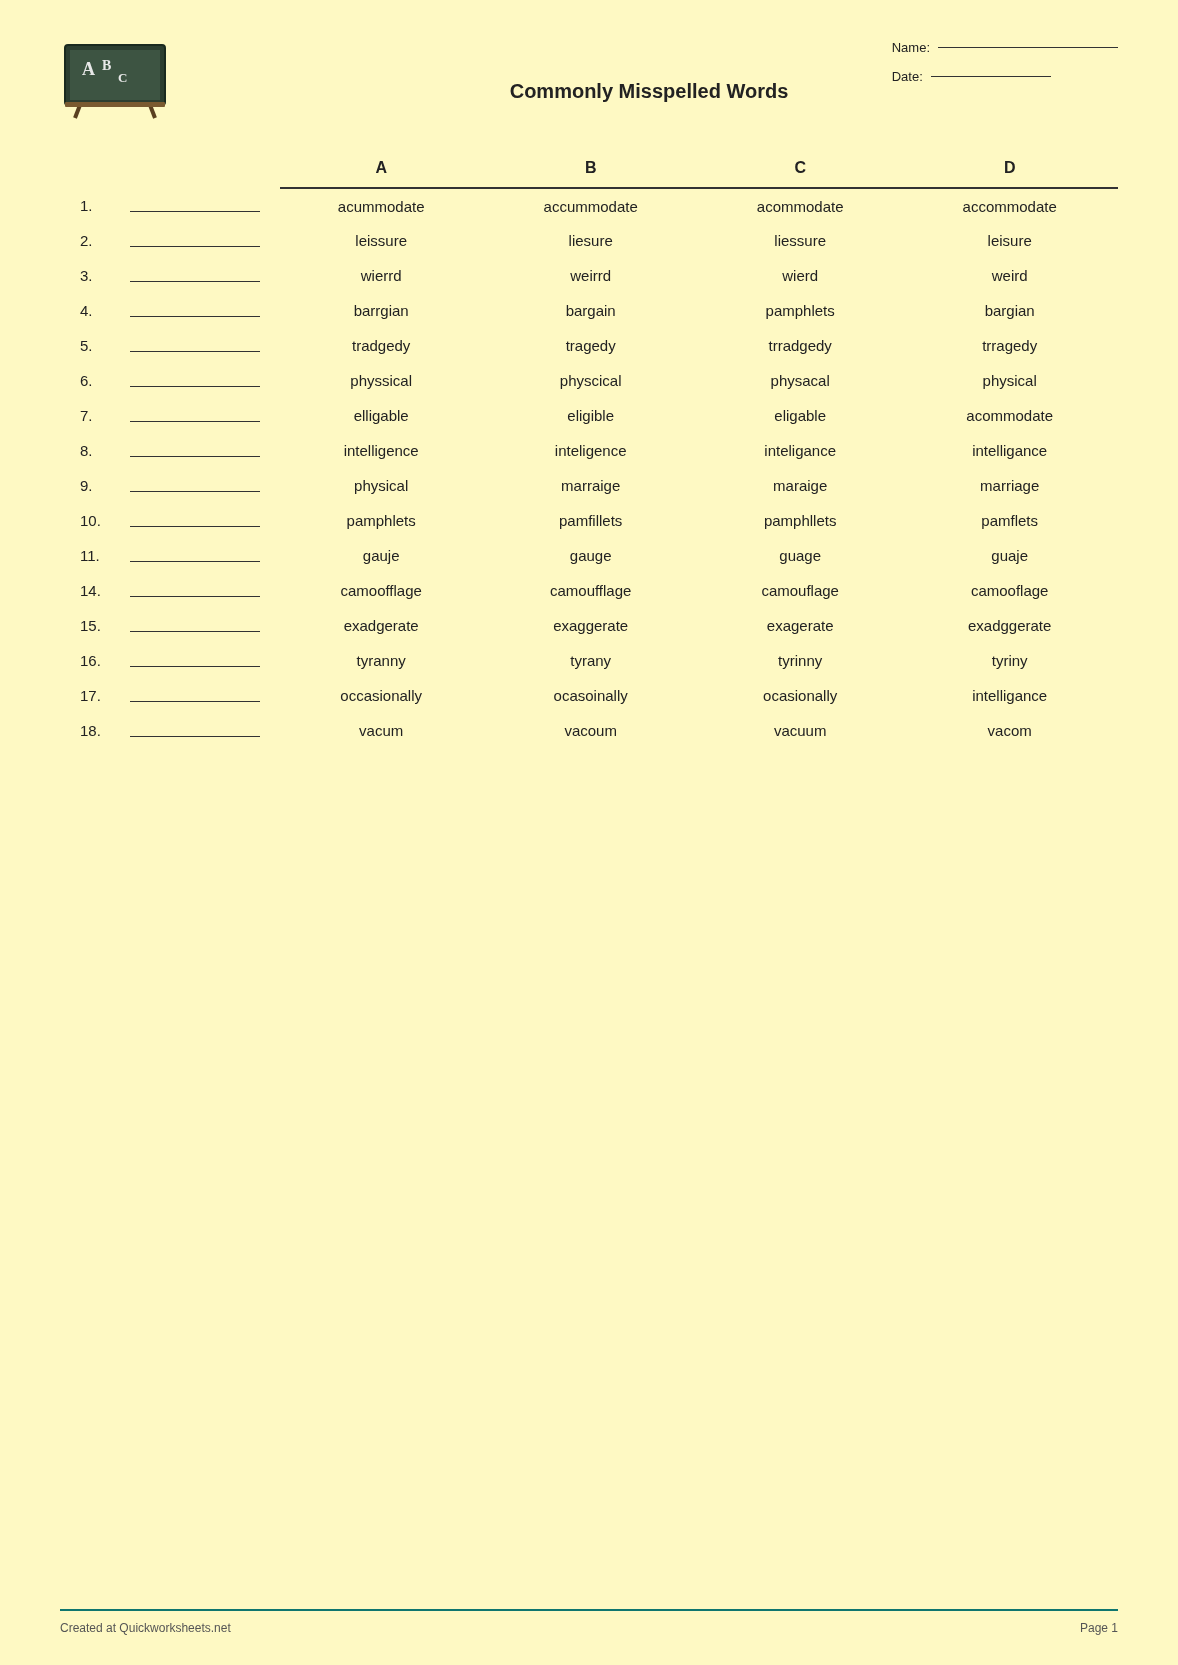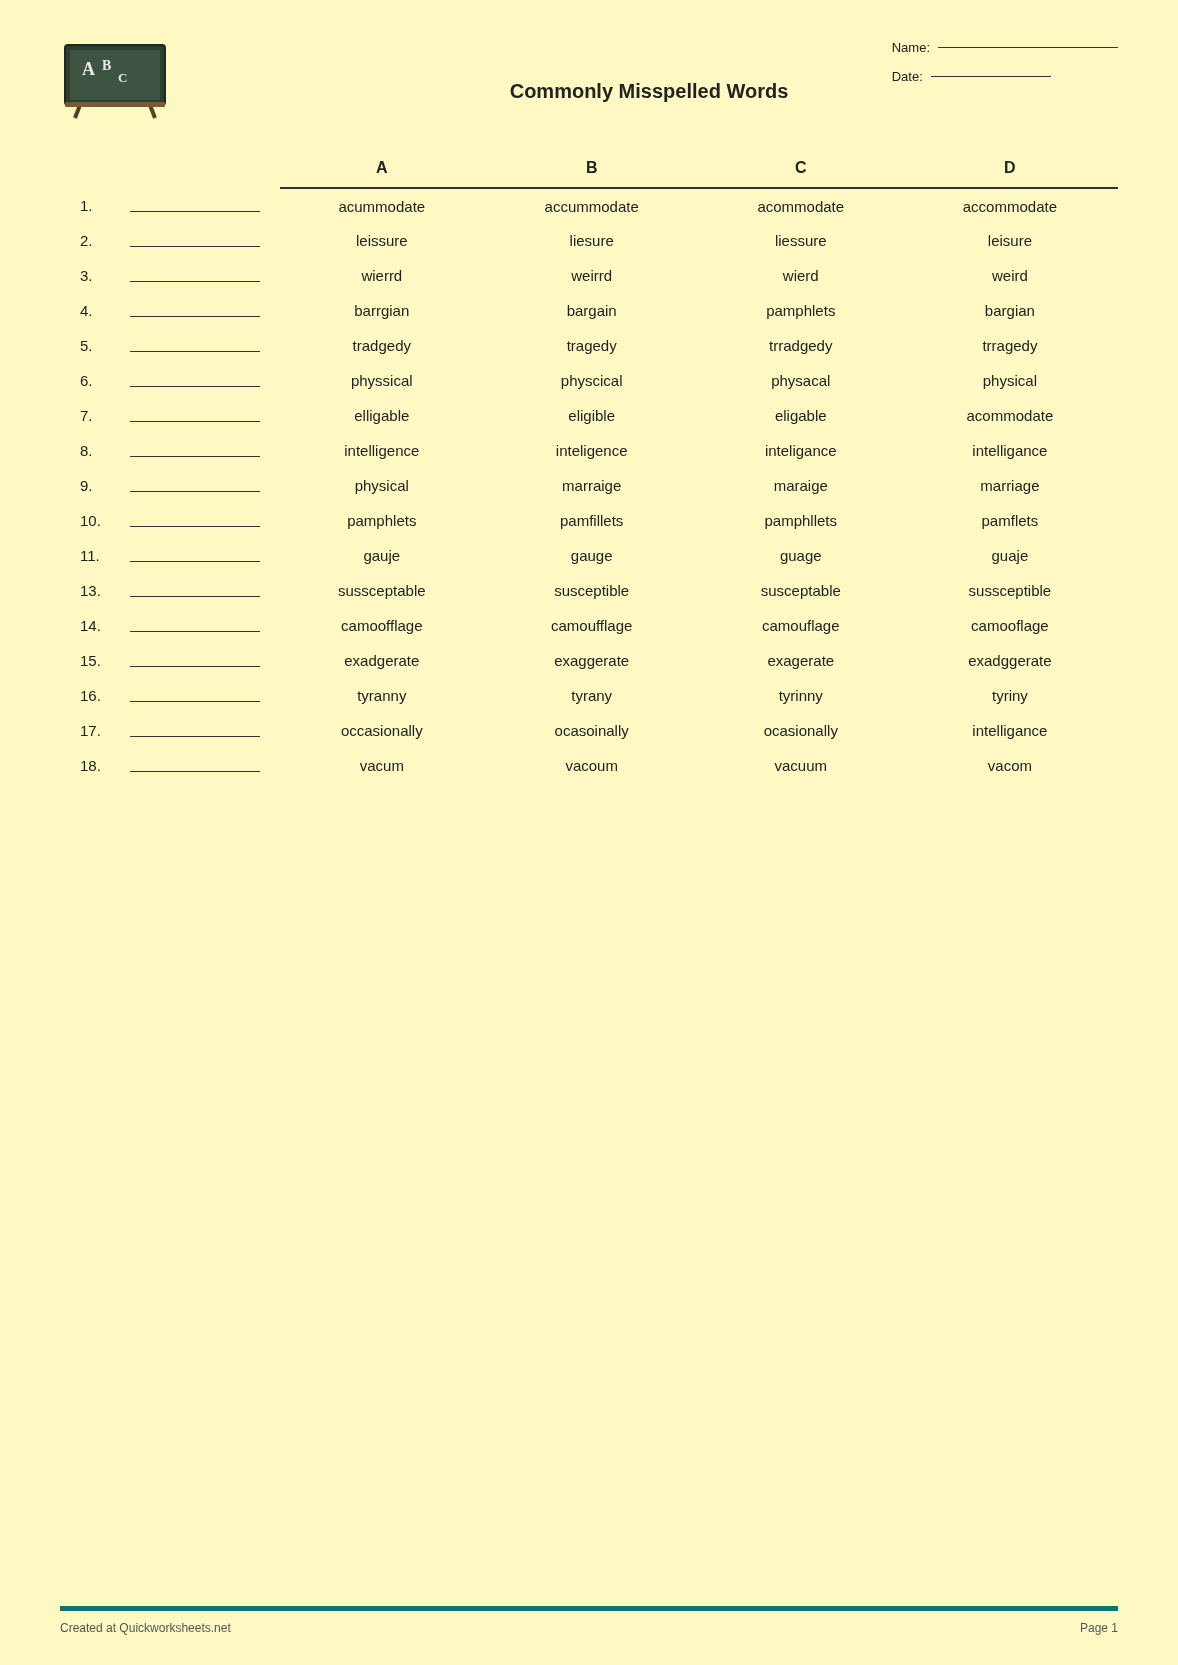--- a/index.html
+++ b/index.html
@@ -101,21 +101,21 @@
     }
 
     .footer {
       position: absolute;
       bottom: 30px;
       left: 60px;
       right: 60px;
       display: flex;
       justify-content: space-between;
       align-items: center;
-      border-top: 5px solid #0f766e;
+      border-top: 2px solid #0f766e;
       padding-top: 10px;
       font-size: 12px;
       color: #555;
     }
 
     
     .chalkboard-svg {
       width: 110px;
       height: 80px;
     }
@@ -255,28 +255,20 @@
         </tr>
         <tr>
           <td class="col-number">11.</td>
           <td class="col-answer"><span class="answer-blank"></span></td>
           <td>gauje</td>
           <td>gauge</td>
           <td>guage</td>
           <td>guaje</td>
         </tr>
         <tr>
-          <td class="col-number">13.</td>
-          <td class="col-answer"><span class="answer-blank"></span></td>
-          <td>sussceptable</td>
-          <td>susceptible</td>
-          <td>susceptable</td>
-          <td>sussceptible</td>
-        </tr>
-        <tr>
           <td class="col-number">14.</td>
           <td class="col-answer"><span class="answer-blank"></span></td>
           <td>camoofflage</td>
           <td>camoufflage</td>
           <td>camouflage</td>
           <td>camooflage</td>
         </tr>
         <tr>
           <td class="col-number">15.</td>
           <td class="col-answer"><span class="answer-blank"></span></td>

